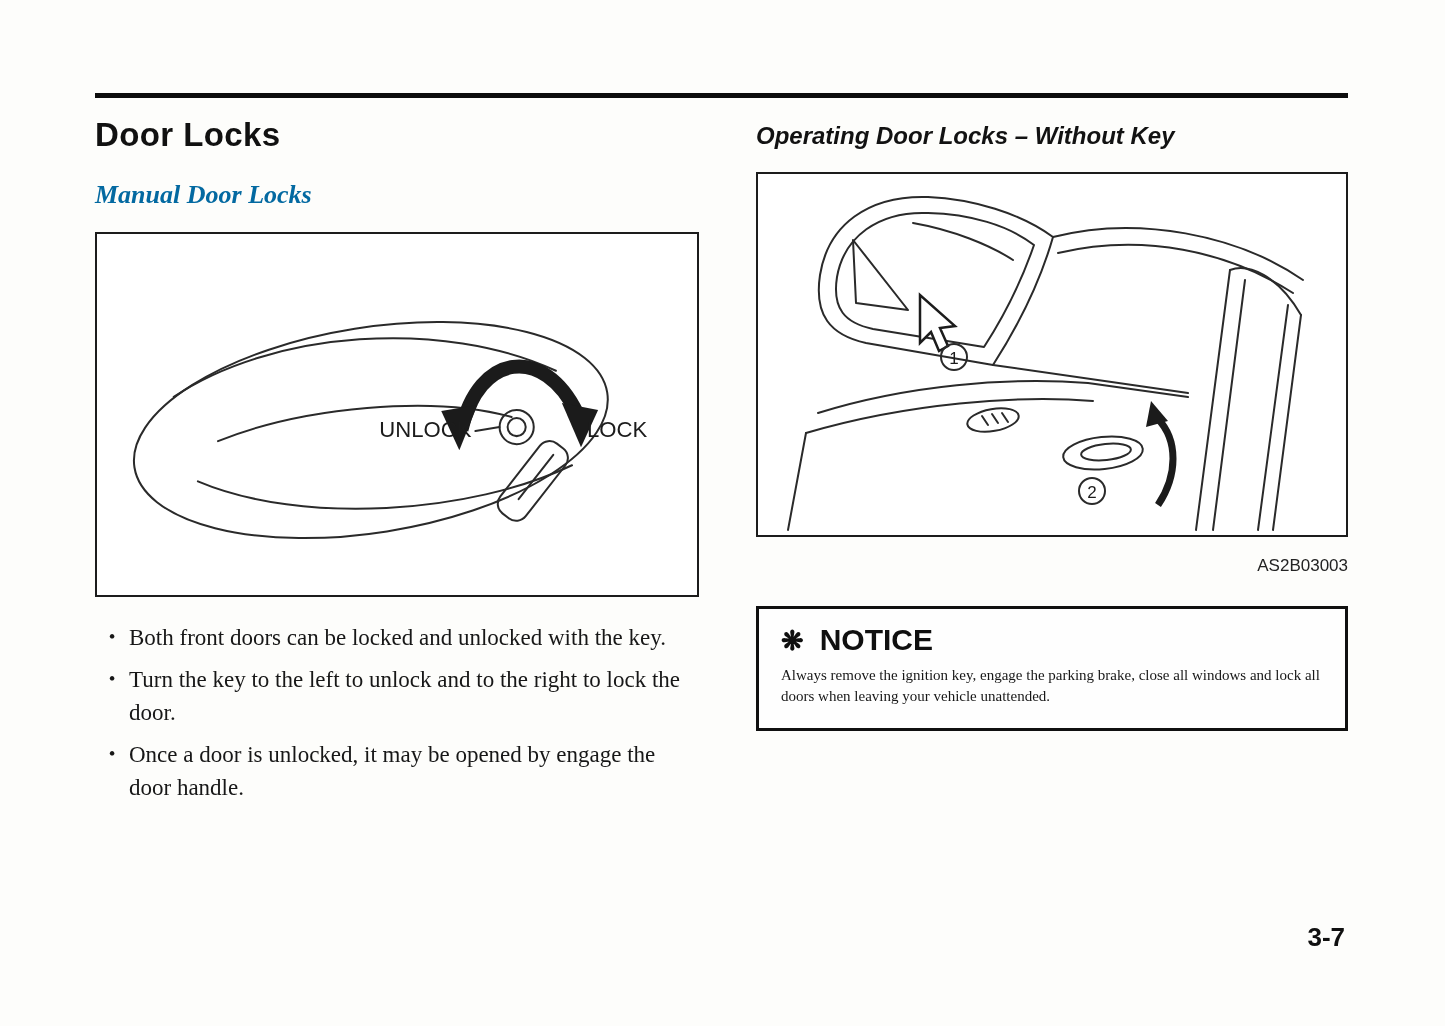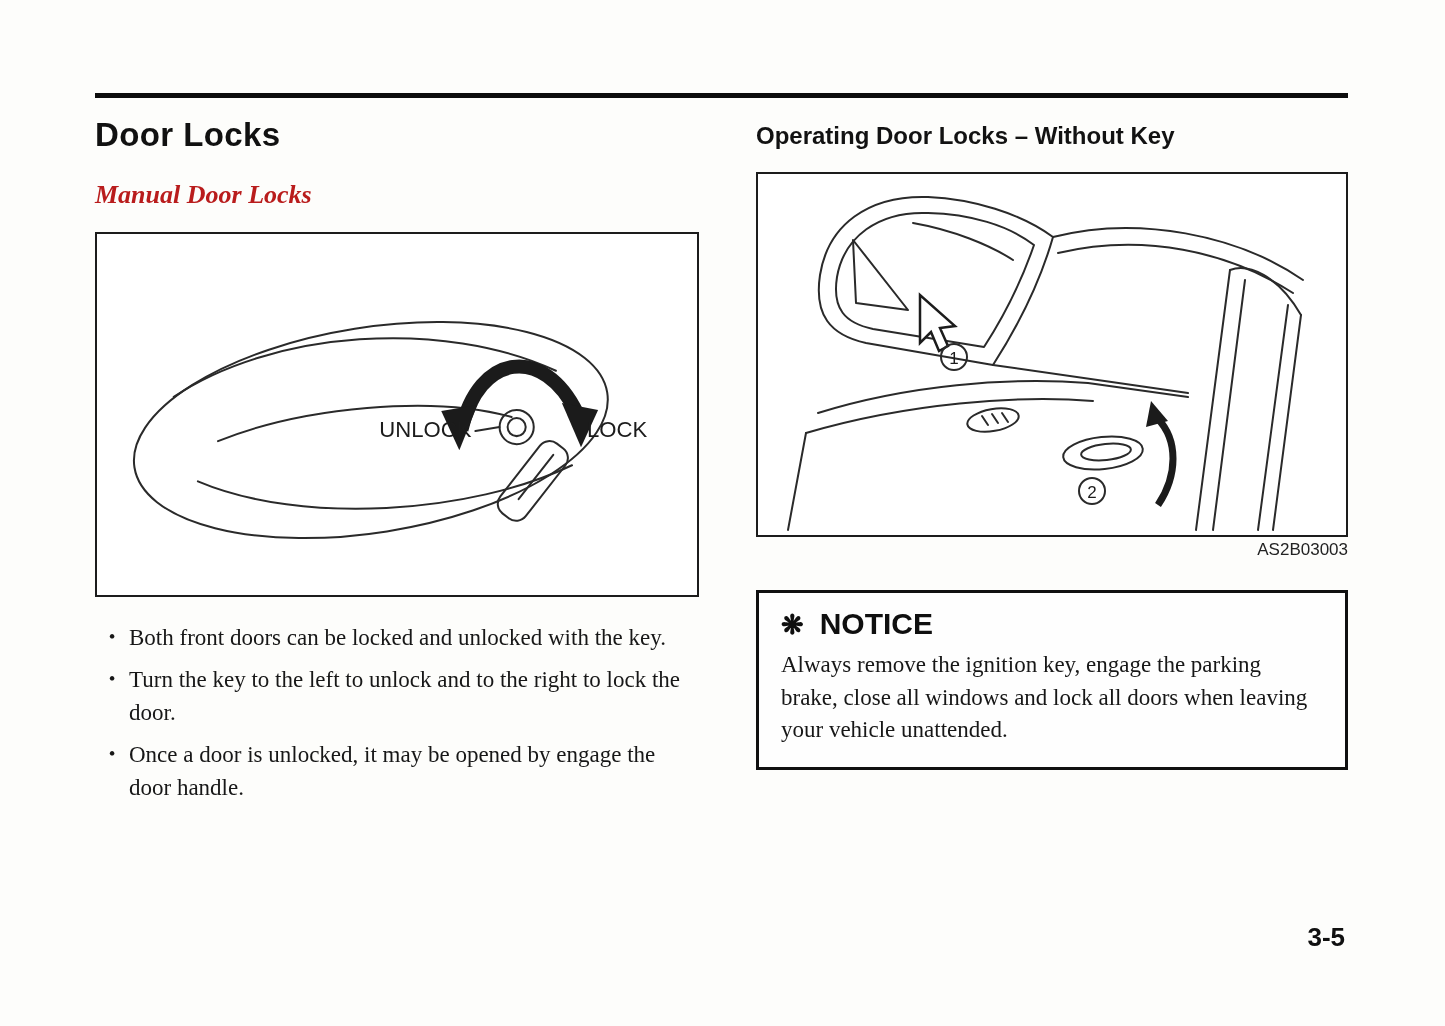--- a/index.html
+++ b/index.html
@@ -11,44 +11,44 @@
   .top-rule{position:absolute;left:95px;top:93px;width:1253px;height:5px;background:#0d0d0d;}
   .col{position:absolute;top:116px;}
   .col-left{left:95px;width:604px;}
   .col-right{left:756px;width:592px;}
   h1.doc-title{
     font-family:"Liberation Sans",sans-serif;font-size:33px;font-weight:bold;
     margin:0;letter-spacing:.4px;color:#111;
   }
   .subtitle{
     font-family:"Liberation Serif",serif;font-style:italic;font-weight:bold;
-    font-size:26px;margin-top:26px;color:#b91c1c;
+    font-size:26px;margin-top:26px;color:#0369a1;
   }
   .section-heading{
-    font-family:"Liberation Sans",sans-serif;font-weight:bold;
+    font-family:"Liberation Sans",sans-serif;font-style:italic;font-weight:bold;
     font-size:24px;margin-top:24px;color:#121212;
   }
   .col-right .section-heading{margin-top:6px;}
   .figure-frame{border:2px solid #1c1c1c;background:#fff;margin-top:22px;height:361px;overflow:hidden;}
   .figure-frame svg{display:block;width:100%;height:100%;}
   .figure-caption{
     font-family:"Liberation Sans",sans-serif;font-size:17px;text-align:right;
-    margin-top:3px;color:#232323;
+    margin-top:19px;color:#232323;
   }
   .bullets{margin:24px 0 0 0;padding:0;list-style:none;font-size:23px;line-height:1.44;}
   .bullets li{display:flex;margin-bottom:9px;}
   .bullets .dot{width:34px;flex:0 0 34px;text-align:center;font-size:19px;padding-top:2px;}
   .para{font-size:23px;line-height:1.42;margin-top:16px;}
   .notice-box{border:3px solid #101010;margin-top:30px;padding:14px 22px 20px 22px;background:#fefefe;}
   .notice-title{
     font-family:"Liberation Sans",sans-serif;font-weight:bold;font-size:30px;
     display:flex;align-items:center;gap:16px;color:#0f0f0f;
   }
   .notice-title .star{font-size:27px;transform:translateY(1px);}
-  .notice-body{font-size:23px;line-height:1.42;margin-top:8px;}
+  .notice-body{font-size:15px;line-height:1.42;margin-top:8px;}
   .page-number{
     position:absolute;right:100px;top:922px;
     font-family:"Liberation Sans",sans-serif;font-weight:bold;font-size:26px;color:#101010;
   }
   svg text{font-family:"Liberation Sans",sans-serif;fill:#1c1c1c;}
   .sketch{stroke:#2a2a2a;fill:none;stroke-width:2;stroke-linecap:round;stroke-linejoin:round;}
 </style>
 </head>
 <body>
 
@@ -169,13 +169,13 @@
 
   <div class="notice-box">
     <div class="notice-title">
       <span class="star">❋</span>
       <span>NOTICE</span>
     </div>
     <div class="notice-body">Always remove the ignition key, engage the parking brake, close all windows and lock all doors when leaving your vehicle unattended.</div>
   </div>
 </div>
 
-<div class="page-number">3-5</div>
+<div class="page-number">3-7</div>
 
 </body></html>

